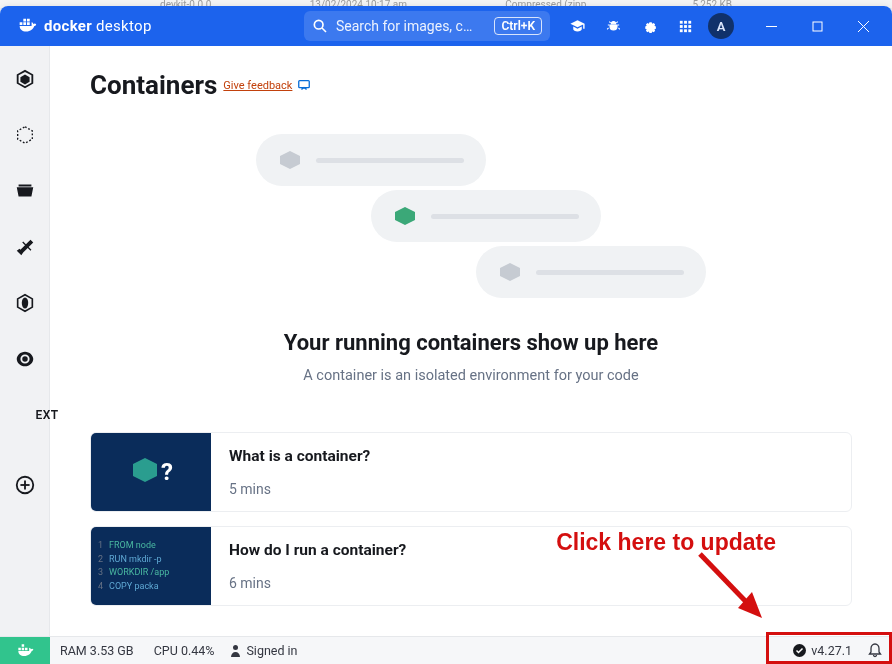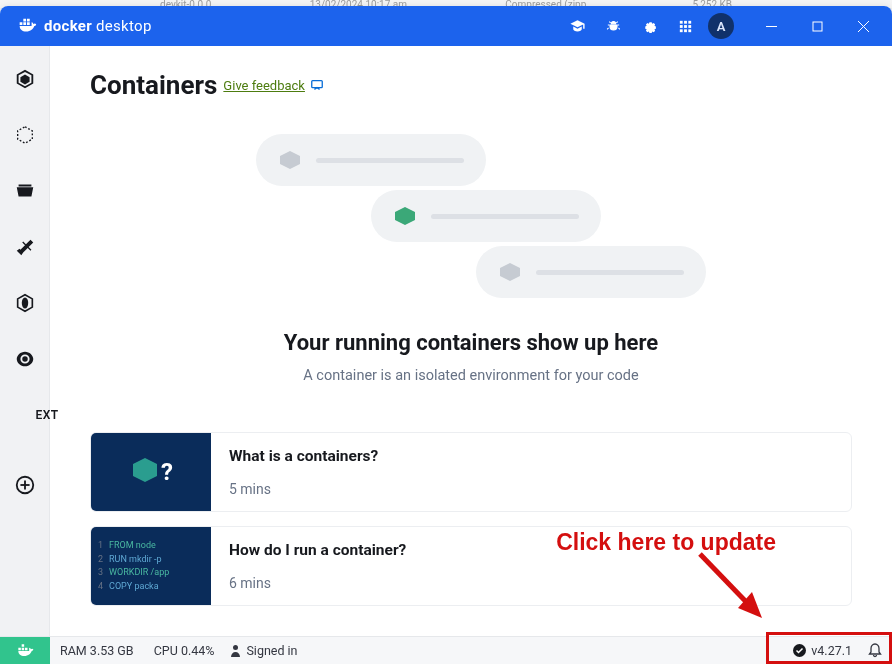--- a/index.html
+++ b/index.html
@@ -25,21 +25,21 @@
 .wincontrols svg { width: 11px; height: 11px; }
 .body { flex: 1; display: flex; overflow: hidden; }
 .sidebar { width: 50px; background: #f1f2f4; display: flex; flex-direction: column; align-items: center; padding-top: 18px; gap: 26px; border-right: 1px solid #e6e8eb; }
 .sidebar .sitem { width: 30px; height: 30px; display: flex; align-items: center; justify-content: center; color: #17191e; font-size: 12px; font-weight: 600; }
 .sidebar .sitem.ext { font-size: 12px; letter-spacing: 0.5px; margin-left: 45px; }
 .sidebar .sitem.gap { margin-top: 14px; }
 .sidebar svg { width: 22px; height: 22px; }
 .main { flex: 1; overflow-y: auto; padding: 24px 40px; }
 .page-head { display: flex; align-items: center; gap: 6px; margin-bottom: 34px; }
 .page-title { font-size: 26px; font-weight: 700; color: #17191e; }
-.feedback { color: #4d7c0f; text-decoration: underline; font-size: 13px; display: flex; align-items: center; gap: 5px; }
+.feedback { color: #c2410c; text-decoration: underline; font-size: 11px; display: flex; align-items: center; gap: 5px; }
 .feedback svg { width: 14px; height: 14px; }
 .illustration { display: flex; flex-direction: column; align-items: center; margin: 10px 0 28px; }
 .pill { width: 230px; height: 52px; border-radius: 26px; background: #f0f2f4; display: flex; align-items: center; padding: 0 22px; gap: 14px; margin-bottom: 4px; }
 .pill .cube { width: 24px; height: 20px; }
 .pill .line { flex: 1; height: 5px; background: #dde0e5; border-radius: 3px; }
 .pill.p1 { margin-left: -200px; }
 .pill.p2 { margin-left: 30px; }
 .pill.p3 { margin-left: 240px; }
 .empty-title { font-size: 22px; font-weight: 700; color: #17191e; text-align: center; margin-bottom: 12px; }
 .empty-sub { font-size: 14.5px; color: #677285; text-align: center; margin-bottom: 48px; }
@@ -81,20 +81,28 @@
 <div class="window">
 
   <div class="titlebar">
     <div class="logo">
       <svg viewBox="0 0 24 24" fill="#fff">
           <path d="M4 11h3V8H4v3zm4 0h3V8H8v3zm4 0h3V8h-3v3zM8 7h3V4H8v3zm4 0h3V4h-3v3zm-8 5c0 4 3 6 7 6 5 0 8-3 9-6 1 0 2-1 2-2-1-1-2-1-3 0 0-1-1-2-2-2v4H4z"></path>
         </svg>
       <span class="logo-text"><span class="bold">docker</span><span> desktop</span></span>
     </div>
     <div class="spacer"></div>
+    <div class="search">
+      <svg class="mag" viewBox="0 0 24 24" fill="none" stroke="#fff" stroke-width="2.5">
+          <circle cx="10" cy="10" r="6.5"></circle>
+          <line x1="15" y1="15" x2="21" y2="21"></line>
+        </svg>
+      <span class="search-text">Search for images, c…</span>
+      <span class="kbd">Ctrl+K</span>
+    </div>
     <div class="titlebar-icons">
       <div class="ticon">
           <svg viewBox="0 0 24 24" fill="#fff">
             <path d="M12 3L2 8l10 5 8-4v6h2V8L12 3zm-6 9v4c0 1.5 2.7 3 6 3s6-1.5 6-3v-4l-6 3-6-3z"></path>
           </svg>
         </div>
       <div class="ticon">
           <svg viewBox="0 0 24 24" fill="#fff">
             <path d="M12 5a3 3 0 013 3H9a3 3 0 013-3zm-5 5h10v2a5 5 0 01-10 0v-2zm-3 0h2M18 10h2M5 14l-2 2M19 14l2 2M8 7L6 5M16 7l2-2" stroke="#fff" stroke-width="1.5" fill="#fff"></path>
           </svg>
@@ -221,21 +229,21 @@
 
       <div class="cards">
         <div class="card">
           <div class="card-thumb">
             <svg width="44" height="36" viewBox="0 0 44 36">
                 <path fill="#2a9d8f" d="M16 4l12 6v12l-12 6L4 22V10l12-6z"></path>
                 <text x="32" y="26" fill="#fff" font-size="24" font-weight="700">?</text>
               </svg>
           </div>
           <div class="card-body">
-            <div class="card-title">What is a containers?</div>
+            <div class="card-title">What is a container?</div>
             <div class="card-time">5 mins</div>
           </div>
         </div>
         <div class="card">
           <div class="card-thumb code">
             <div class="codeln"><span class="n">1</span><span class="kw">FROM node</span></div>
             <div class="codeln"><span class="n">2</span><span class="kw2">RUN mkdir -p</span></div>
             <div class="codeln"><span class="n">3</span><span class="kw">WORKDIR /app</span></div>
             <div class="codeln"><span class="n">4</span><span class="kw2">COPY packa</span></div>
           </div>

